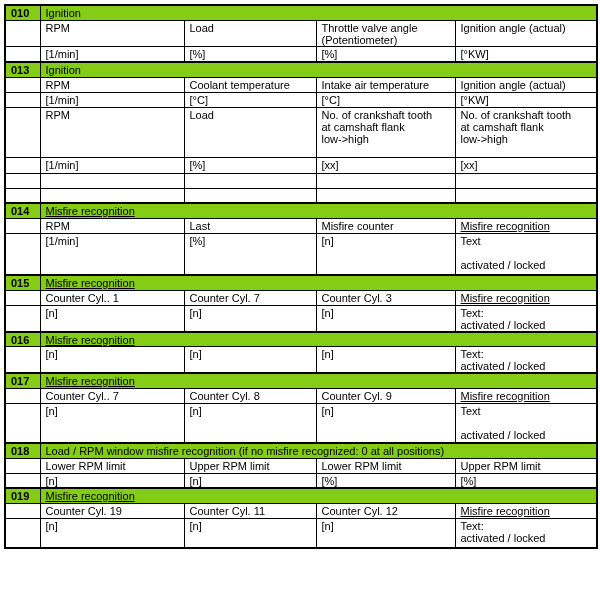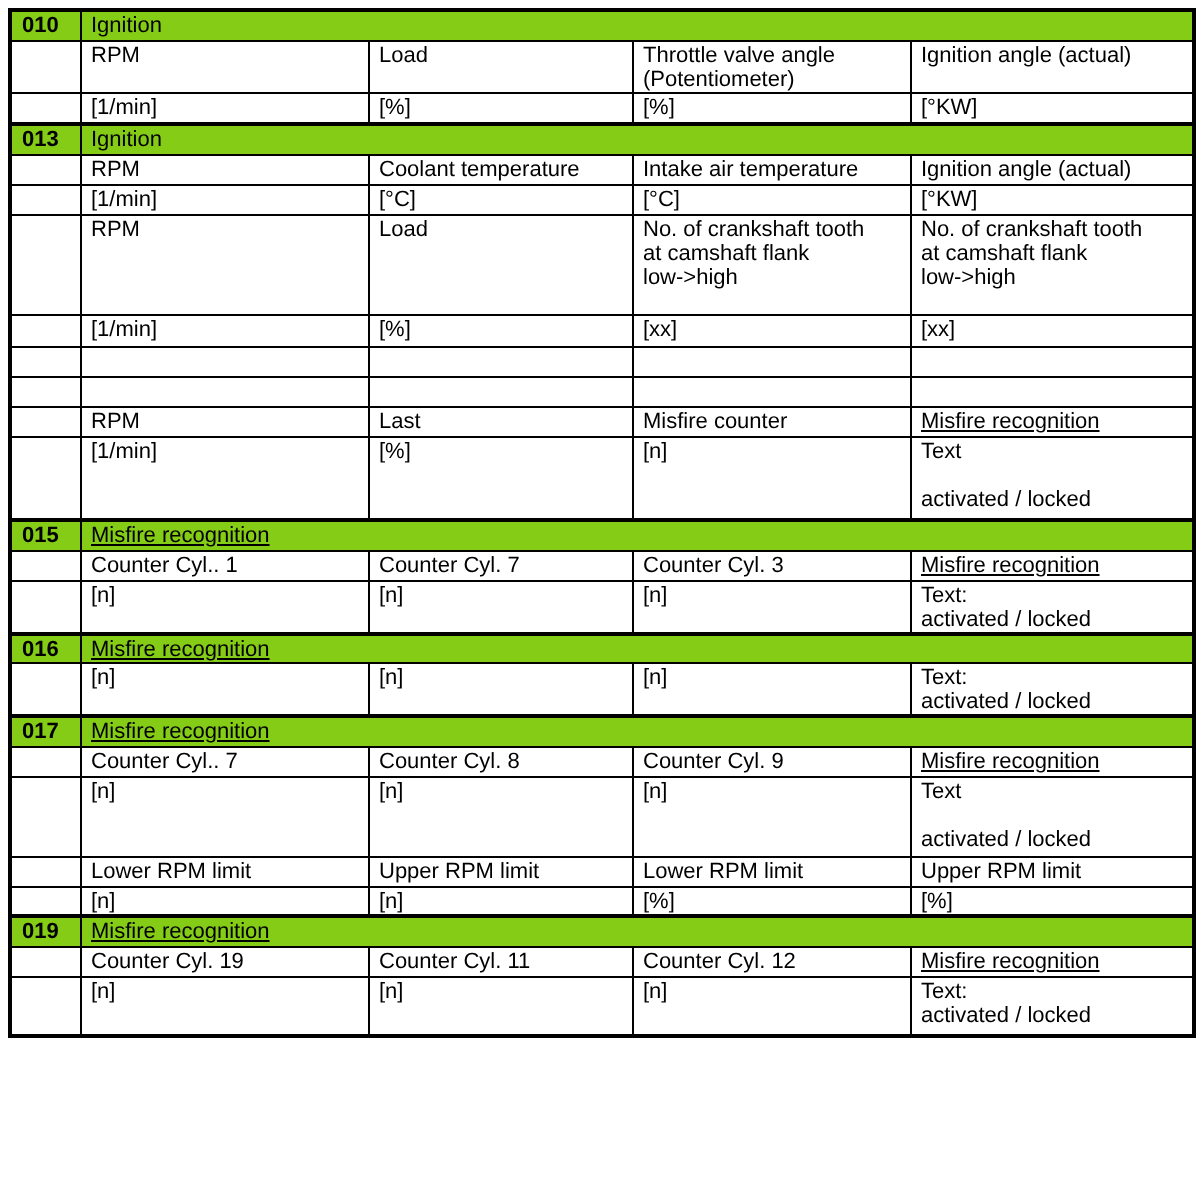--- a/index.html
+++ b/index.html
@@ -108,20 +108,24 @@
     <td></td>
   </tr>
   <tr class="rh15">
     <td class="num"></td>
     <td></td>
     <td></td>
     <td></td>
     <td></td>
   </tr>
 
+  <tr class="hd rh15">
+    <td class="num">014</td>
+    <td colspan="4"><span class="ul">Misfire recognition</span></td>
+  </tr>
   <tr class="rh15">
     <td class="num"></td>
     <td>RPM</td>
     <td>Last</td>
     <td>Misfire counter</td>
     <td><span class="ul">Misfire recognition</span></td>
   </tr>
   <tr class="rh42">
     <td class="num"></td>
     <td>[1/min]</td>
@@ -179,20 +183,24 @@
   <tr class="rh40">
     <td class="num"></td>
     <td>[n]</td>
     <td>[n]</td>
     <td>[n]</td>
     <td>Text
 
 activated / locked</td>
   </tr>
 
+  <tr class="hd rh15">
+    <td class="num">018</td>
+    <td colspan="4"><span>Load / RPM window misfire recognition (if no misfire recognized: 0 at all positions)</span></td>
+  </tr>
   <tr class="rh15">
     <td class="num"></td>
     <td>Lower RPM limit</td>
     <td>Upper RPM limit</td>
     <td>Lower RPM limit</td>
     <td>Upper RPM limit</td>
   </tr>
   <tr class="rh15">
     <td class="num"></td>
     <td>[n]</td>

